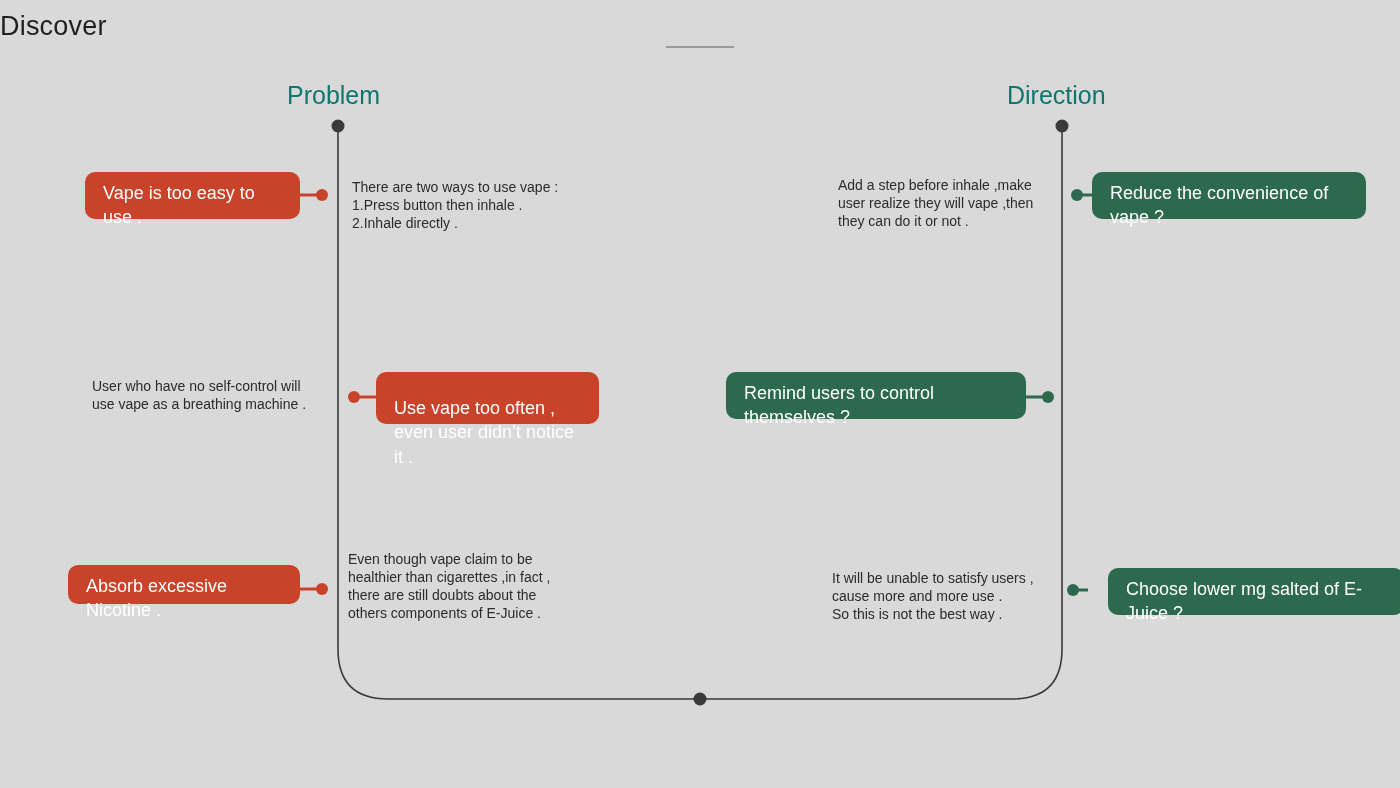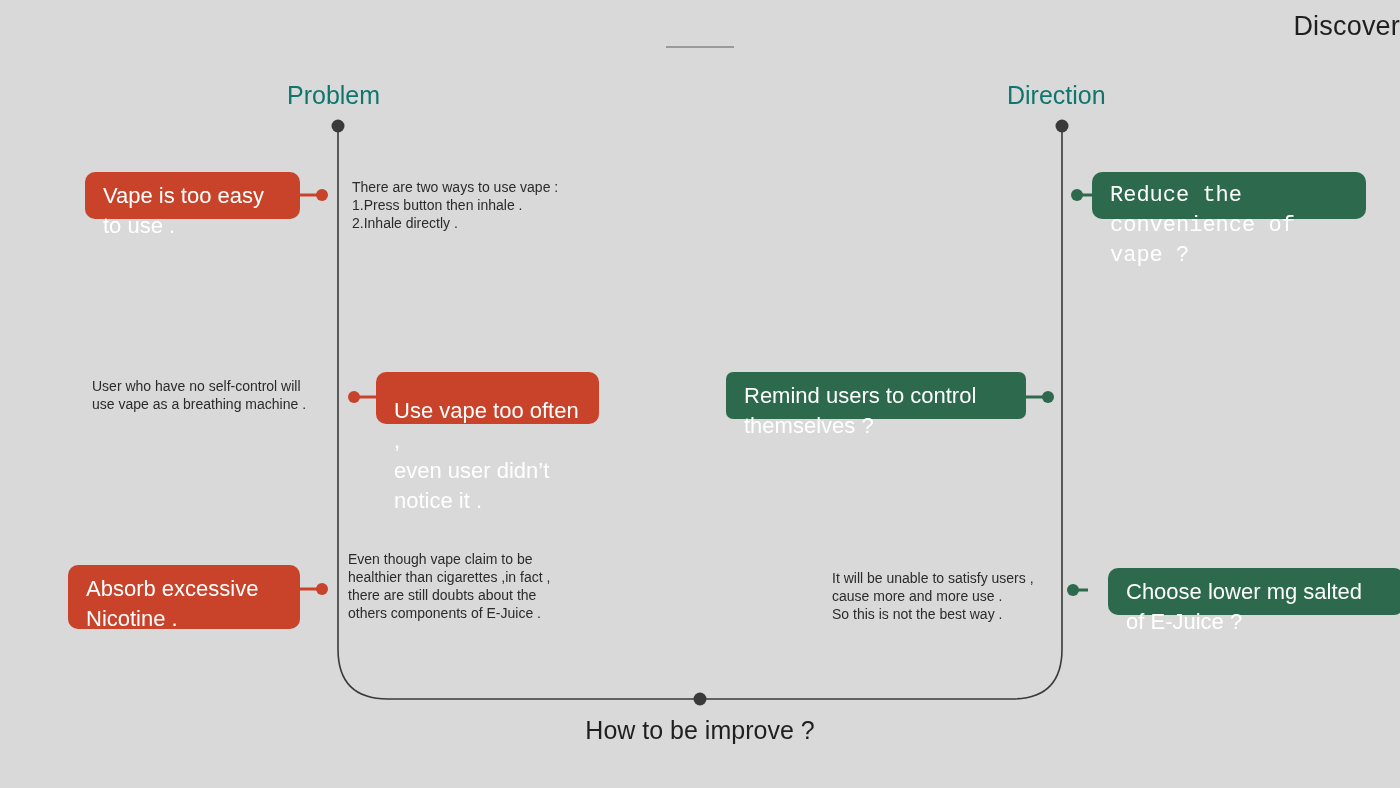--- a/index.html
+++ b/index.html
@@ -28,21 +28,21 @@
     height: 788px;
     pointer-events: none;
   }
 
   
   .main-title {
     position: absolute;
     left: 0;
     top: 11px;
     width: 1400px;
-    text-align: right;
+    text-align: left;
     font-size: 27px;
     font-weight: 400;
     color: #1f1f1f;
     letter-spacing: 0.2px;
   }
   .title-underline {
     position: absolute;
     left: 666px;
     top: 46px;
     width: 68px;
@@ -68,37 +68,37 @@
     font-size: 25px;
     font-weight: 400;
     color: #1f1f1f;
   }
 
   
   .pill {
     position: absolute;
     border-radius: 10px;
     color: #ffffff;
-    font-size: 22px;
+    font-size: 18px;
     line-height: 1.36;
     padding: 9px 18px;
     box-sizing: border-box;
     white-space: pre-line;
   }
   .pill.red   { background: #c8432a; }
   .pill.green { background: #2d6a4d; }
 
   
   .pill-p1 { left: 85px;  top: 172px; width: 215px; height: 47px; }
   .pill-p2 { left: 376px; top: 372px; width: 223px; height: 52px; padding-top: 24px; }
-  .pill-p3 { left: 68px;  top: 565px; width: 232px; height: 64px; }
+  .pill-p3 { left: 68px;  top: 565px; width: 232px; height: 39px; }
 
   
-  .pill-d1 { left: 1092px; top: 172px; width: 274px; height: 47px; font-family: Liberation Mono, monospace; }
-  .pill-d2 { left: 726px;  top: 372px; width: 300px; height: 47px; border-radius: 7px; }
+  .pill-d1 { left: 1092px; top: 172px; width: 274px; height: 47px; }
+  .pill-d2 { left: 726px;  top: 372px; width: 300px; height: 47px; }
   .pill-d3 { left: 1088px; top: 568px; width: 296px; height: 47px; margin-left: 20px; }
 
   
   .note {
     position: absolute;
     font-size: 14px;
     line-height: 1.28;
     color: #2b2b2b;
     white-space: pre-line;
   }
@@ -141,26 +141,28 @@
     <line x1="1070" y1="590" x2="1088" y2="590" stroke="#2d6a4d" stroke-width="3"></line>
     <circle cx="1073" cy="590" r="6" fill="#2d6a4d"></circle>
   </svg>
 
   <div class="main-title">Discover</div>
   <div class="title-underline"></div>
 
   <div class="col-title problem">Problem</div>
   <div class="col-title direction">Direction</div>
 
-  <div class="bottom-title">How to be improve ?</div>
 
   <div class="pill red pill-p1">Vape is too easy to use .</div>
   <div class="note note-n1">There are two ways to use vape :
 1.Press button then inhale .
 2.Inhale directly .</div>
+  <div class="note note-n2">Add a step before inhale ,make
+user realize they will vape ,then
+they can do it or not .</div>
   <div class="pill green pill-d1">Reduce the convenience of vape ?</div>
 
   <div class="note note-n3">User who have no self-control will
 use vape as a breathing machine .</div>
   <div class="pill red pill-p2">Use vape too often ,
 even user didn’t notice it .</div>
   <div class="pill green pill-d2">Remind users to control themselves ?</div>
 
   <div class="pill red pill-p3">Absorb excessive Nicotine .</div>
   <div class="note note-n5">Even though vape claim to be

